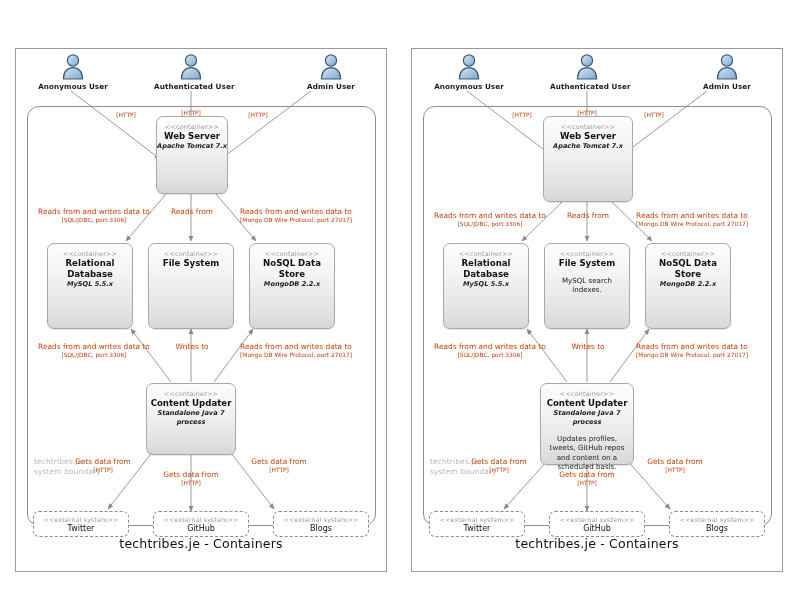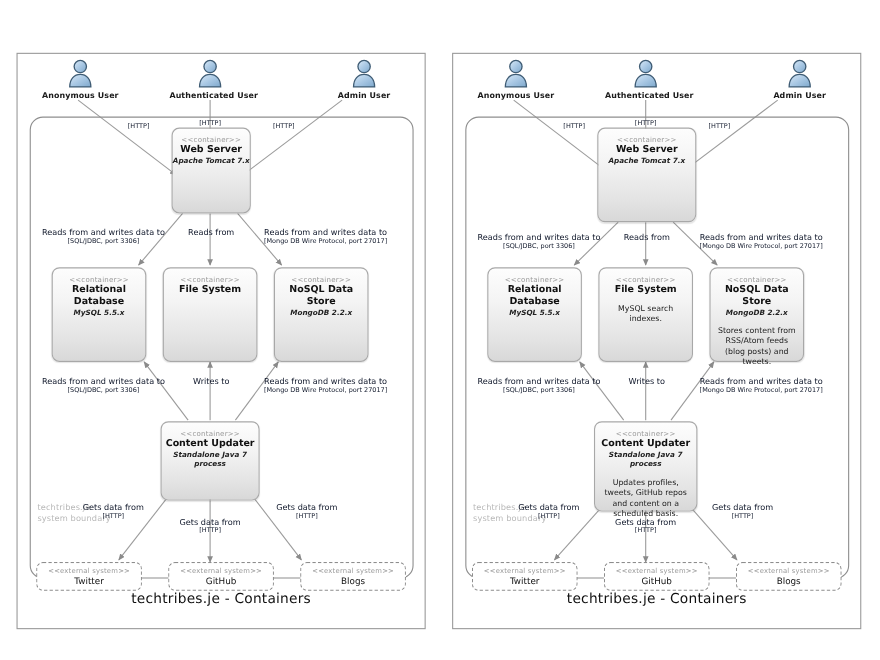--- a/index.html
+++ b/index.html
@@ -34,21 +34,21 @@
   .box .tech{font-size:6.6px;font-weight:bold;color:#222;line-height:9px;font-style:italic;}
   .box .desc{font-size:7.1px;color:#1c1c1c;line-height:9.4px;margin-top:7px;padding:0 6px;}
 
   
   .ext{position:absolute;box-sizing:border-box;border:1.6px dashed #8d8d8d;border-radius:6px;
        background:#ffffff;text-align:center;padding-top:4px;}
   .ext .stereo{font-size:6.2px;color:#9a9a9a;letter-spacing:.2px;line-height:8px;}
   .ext .name{font-size:8px;font-weight:normal;color:#111;line-height:10px;}
 
   
-  .elabel{position:absolute;text-align:center;color:#0f172a;}
+  .elabel{position:absolute;text-align:center;color:#c2410c;}
   .elabel .l1{font-size:7.4px;line-height:9px;white-space:nowrap;}
   .elabel .l2{font-size:5.9px;line-height:8px;white-space:nowrap;}
 
   
   .dtitle{position:absolute;left:0;right:0;top:487px;text-align:center;
           font-size:12.5px;color:#101010;letter-spacing:.2px;}
 
   svg.wires{position:absolute;left:0;top:0;width:372px;height:524px;overflow:visible;}
 </style>
 </head>
@@ -335,21 +335,20 @@
         <div class="stereo">&lt;&lt;container&gt;&gt;</div>
         <div class="name">File System</div>
         <div class="tech"></div>
         <div class="desc">MySQL search indexes.</div>
       </div>
 
       <div class="box" style="left:233px;top:194px;width:86px;height:86px;">
         <div class="stereo">&lt;&lt;container&gt;&gt;</div>
         <div class="name">NoSQL Data Store</div>
         <div class="tech">MongoDB 2.2.x</div>
-        <div class="desc">Stores content from RSS/Atom feeds (blog posts) and tweets.</div>
       </div>
 
       <div class="box" style="left:128px;top:334px;width:94px;height:82px;">
         <div class="stereo">&lt;&lt;container&gt;&gt;</div>
         <div class="name">Content Updater</div>
         <div class="tech">Standalone Java 7 process</div>
         <div class="desc">Updates profiles, tweets, GitHub repos and content on a scheduled basis.</div>
       </div>
 
       <div class="ext" style="left:17px;top:462px;width:96px;height:26px;">

